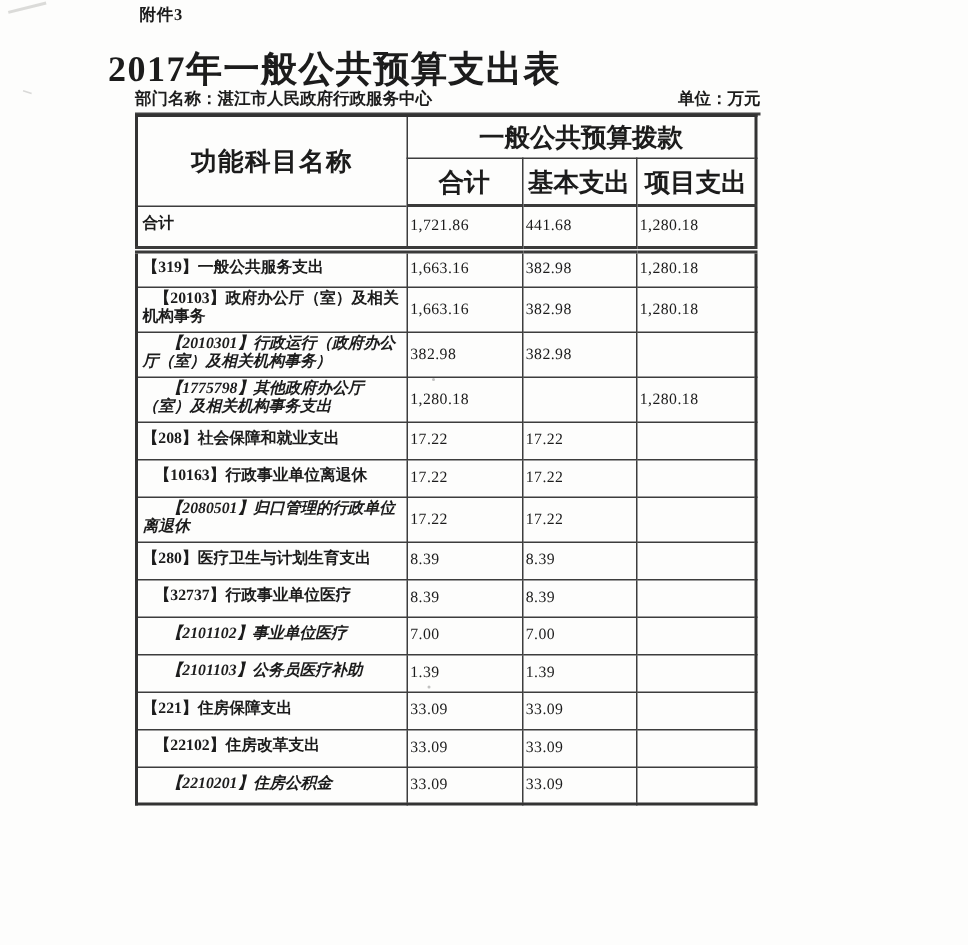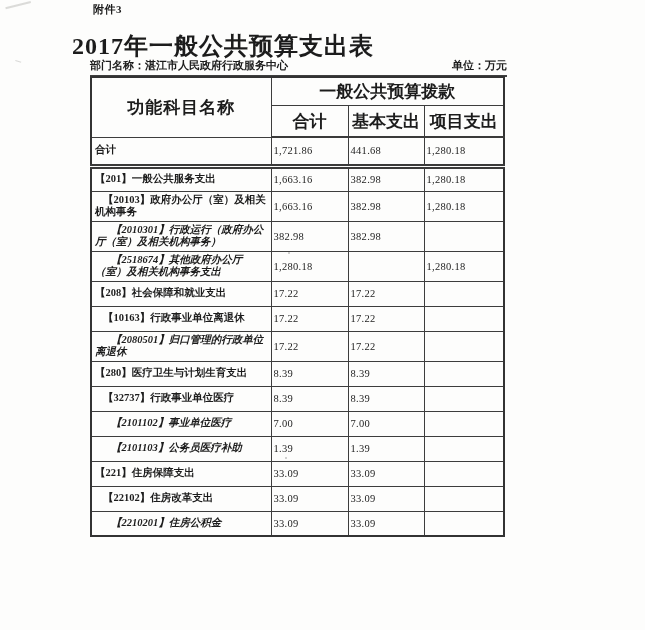--- a/index.html
+++ b/index.html
@@ -90,39 +90,39 @@
     </tr>
   </thead>
   <tbody>
       <tr class="grand-total">
         <td class="cell-name ind0">合计</td>
         <td class="cell-num">1,721.86</td>
         <td class="cell-num">441.68</td>
         <td class="cell-num">1,280.18</td>
       </tr>
       <tr>
-        <td class="cell-name ind0">【201】一般公共服务支出</td>
+        <td class="cell-name ind0">【319】一般公共服务支出</td>
         <td class="cell-num">1,663.16</td>
         <td class="cell-num">382.98</td>
         <td class="cell-num">1,280.18</td>
       </tr>
       <tr>
         <td class="cell-name ind1">【20103】政府办公厅（室）及相关机构事务</td>
         <td class="cell-num">1,663.16</td>
         <td class="cell-num">382.98</td>
         <td class="cell-num">1,280.18</td>
       </tr>
       <tr>
         <td class="cell-name ind2">【2010301】行政运行（政府办公厅（室）及相关机构事务）</td>
         <td class="cell-num">382.98</td>
         <td class="cell-num">382.98</td>
         <td class="cell-num"></td>
       </tr>
       <tr>
-        <td class="cell-name ind2">【2518674】其他政府办公厅（室）及相关机构事务支出</td>
+        <td class="cell-name ind2">【1775798】其他政府办公厅（室）及相关机构事务支出</td>
         <td class="cell-num">1,280.18</td>
         <td class="cell-num"></td>
         <td class="cell-num">1,280.18</td>
       </tr>
       <tr>
         <td class="cell-name ind0">【208】社会保障和就业支出</td>
         <td class="cell-num">17.22</td>
         <td class="cell-num">17.22</td>
         <td class="cell-num"></td>
       </tr>

